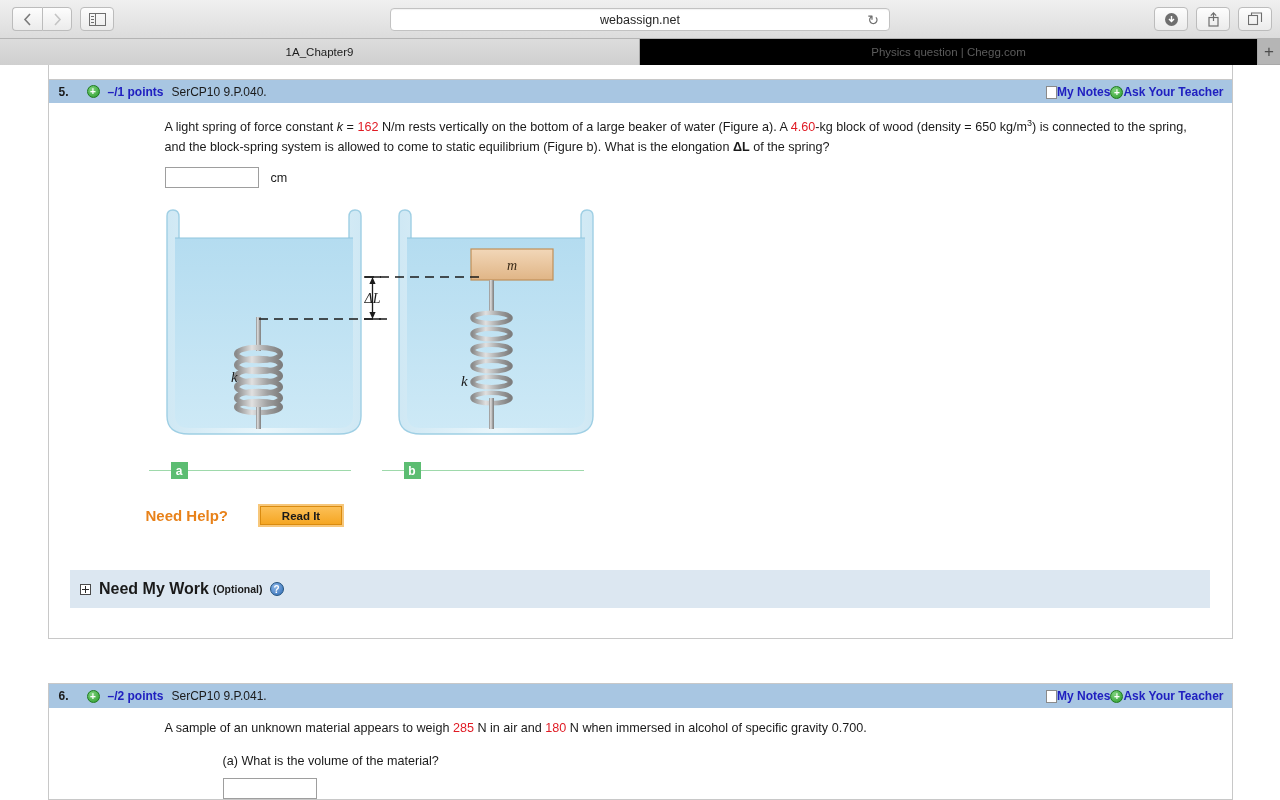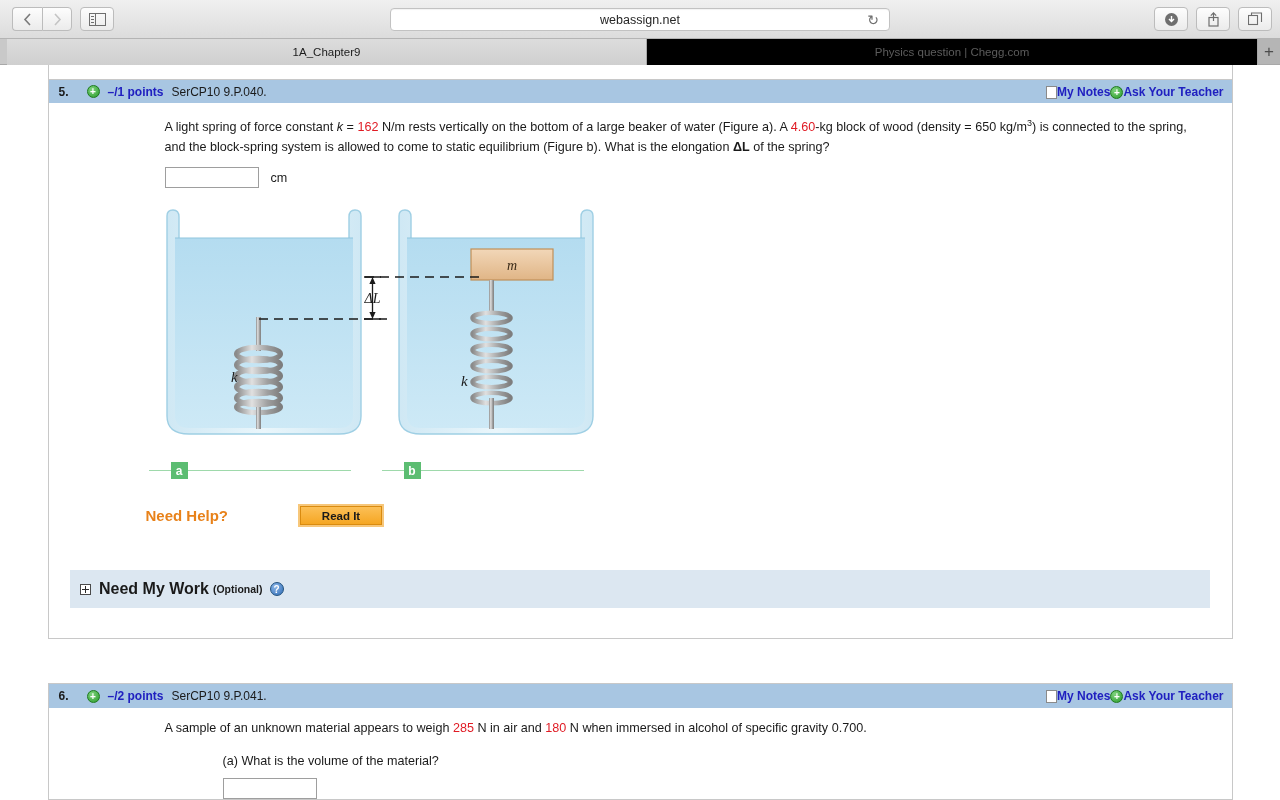--- a/index.html
+++ b/index.html
@@ -71,21 +71,20 @@
     height: 26px;
     display: flex; align-items: center; justify-content: center;
     font-size: 11.5px;
     border-right: 1px solid #a9a9a9;
     position: relative;
   }
   .tab.active {
     flex: 0 0 640px;
     background: linear-gradient(#dcdcdc, #cfcfcf);
     color: #1c1c1c;
-    margin-left: 7px;
   }
   .tab.inactive {
     flex: 1;
     background: #000000;
     color: #5c5c5c;
   }
   #tab-new {
     flex: 0 0 22px;
     background: #b5b5b5;
     display: flex; align-items: center; justify-content: center;
@@ -202,21 +201,21 @@
     position: absolute;
     height: 1px;
     background: #9ed9ab;
     top: 8px;
   }
 
   
   .needhelp-row {
     margin-top: 22px;
     margin-left: 97px;
-    display: flex; align-items: center; gap: 40px;
+    display: flex; align-items: center;
   }
   .needhelp-label {
     color: #e8821a;
     font-weight: bold;
     font-size: 15px;
   }
   .readit-btn {
     margin-left: 32px;
     width: 82px; height: 19px;
     background: linear-gradient(#fcc057, #f5a623);

